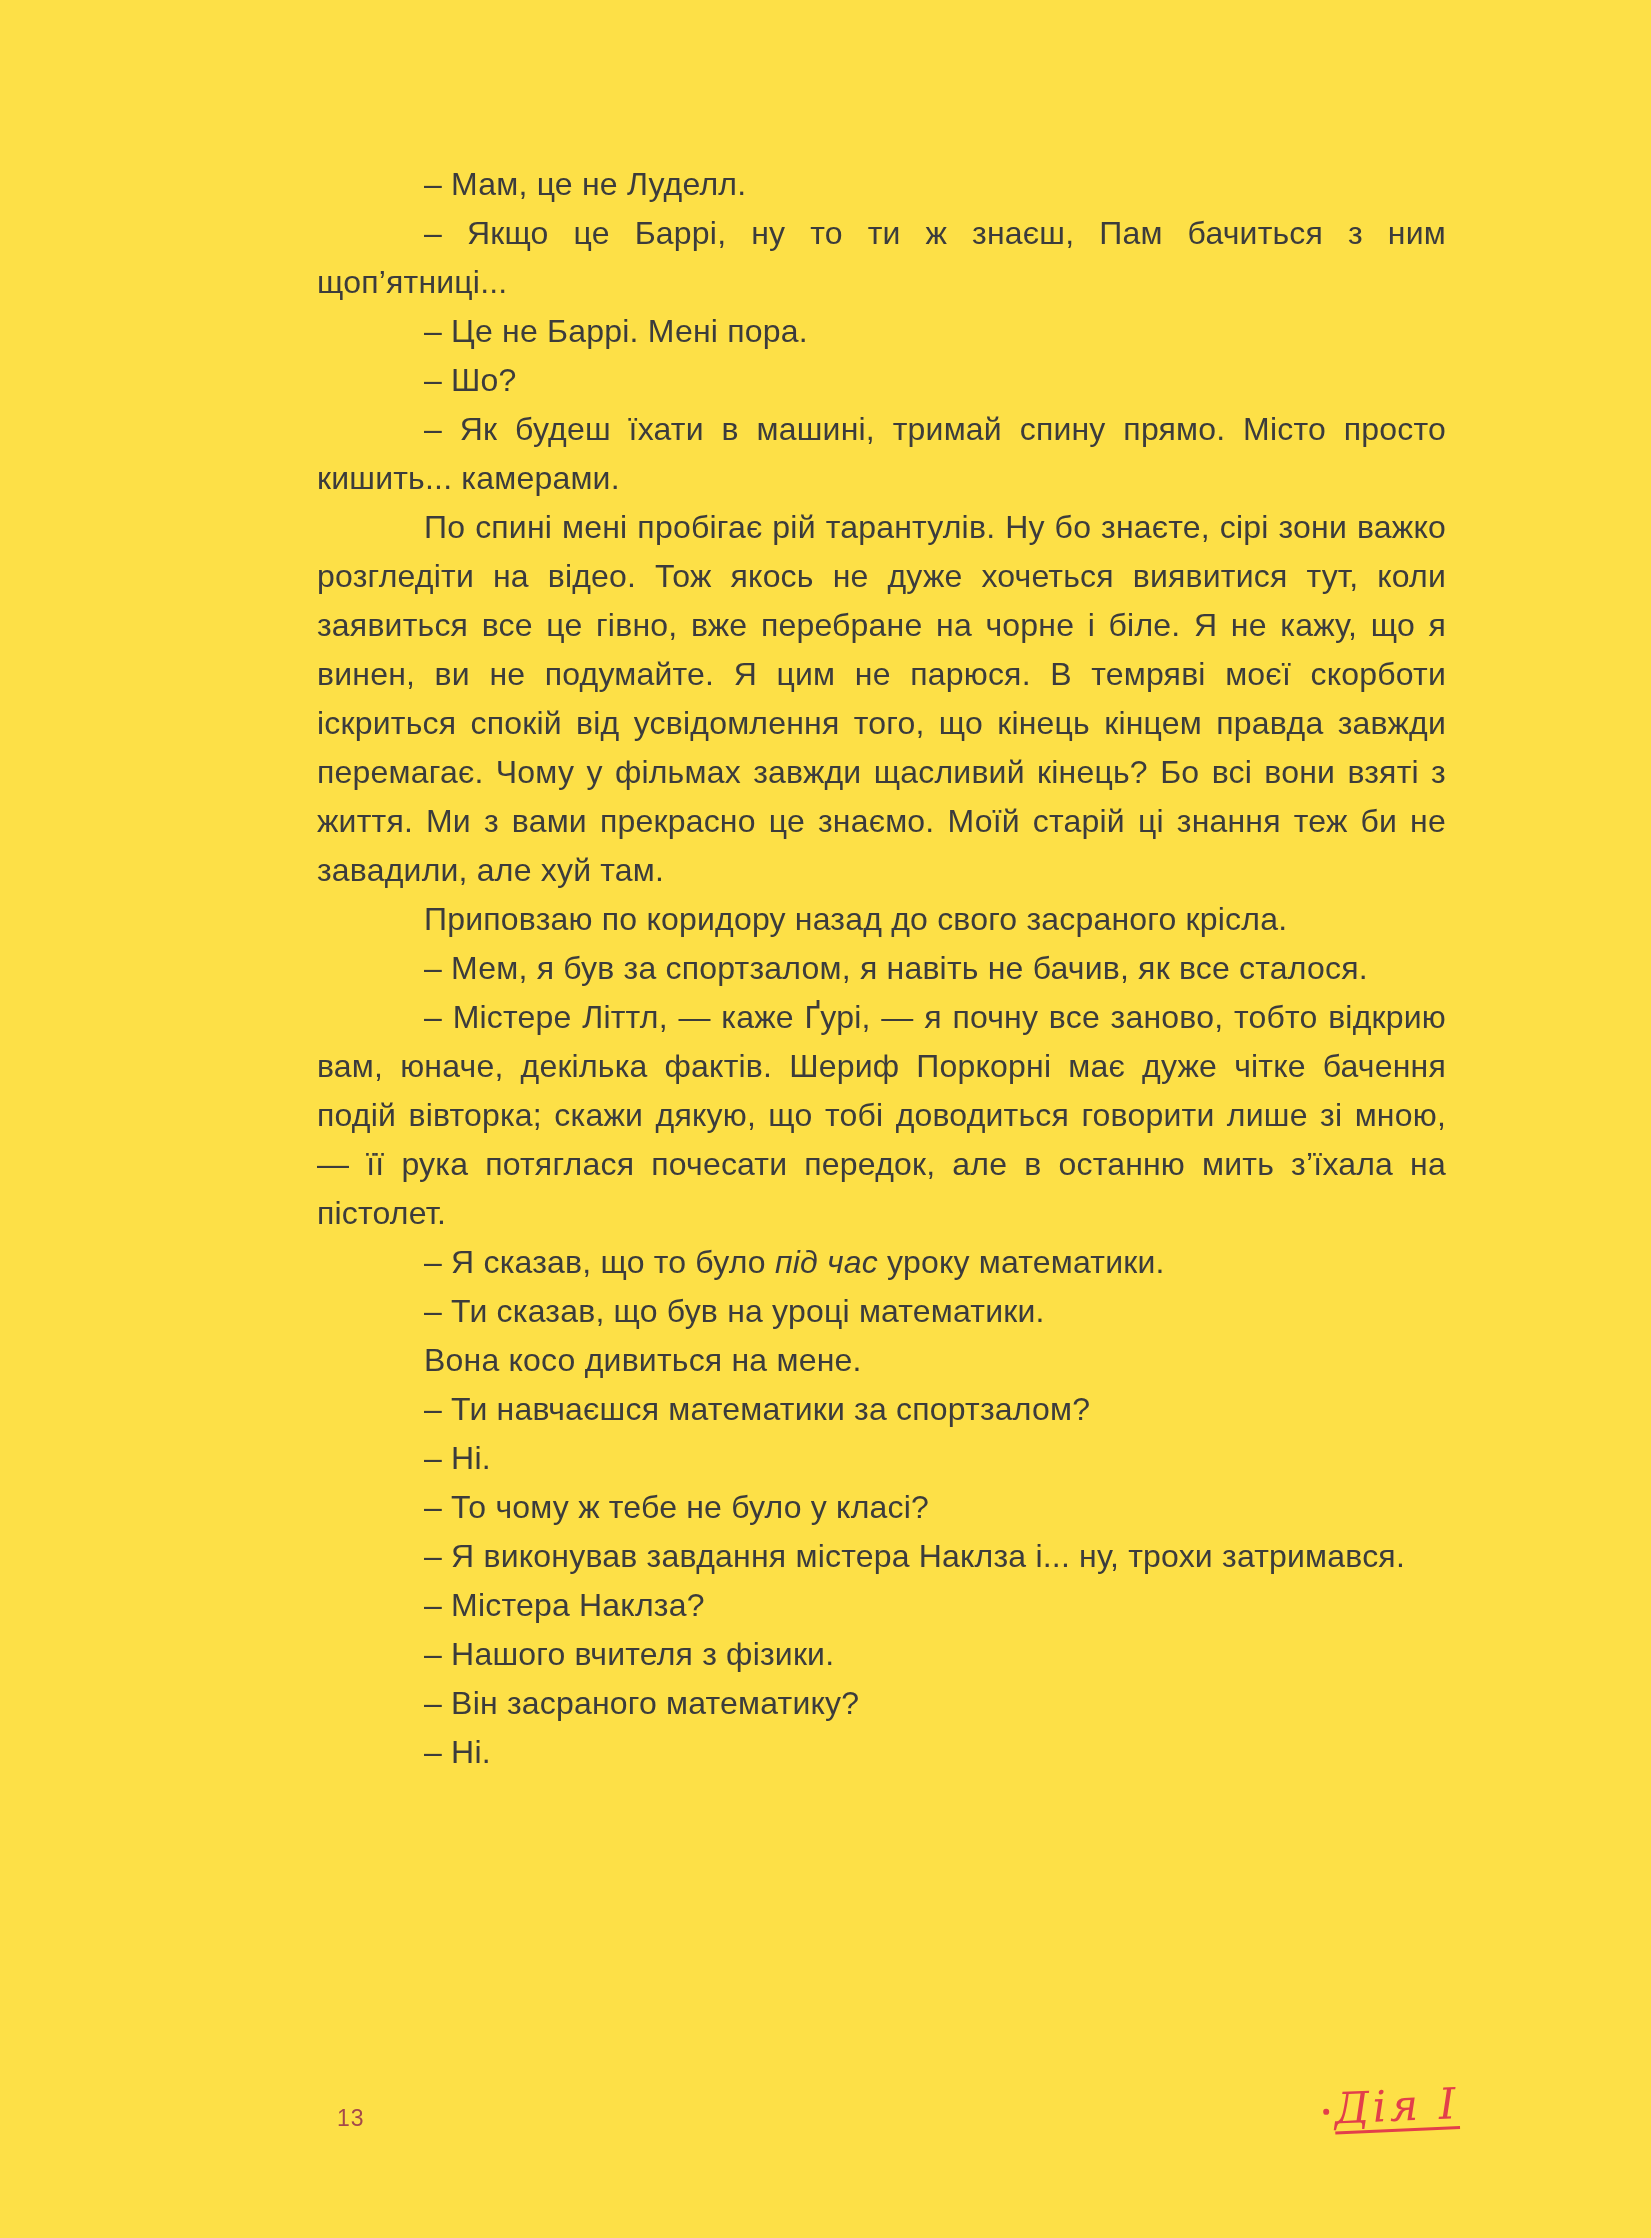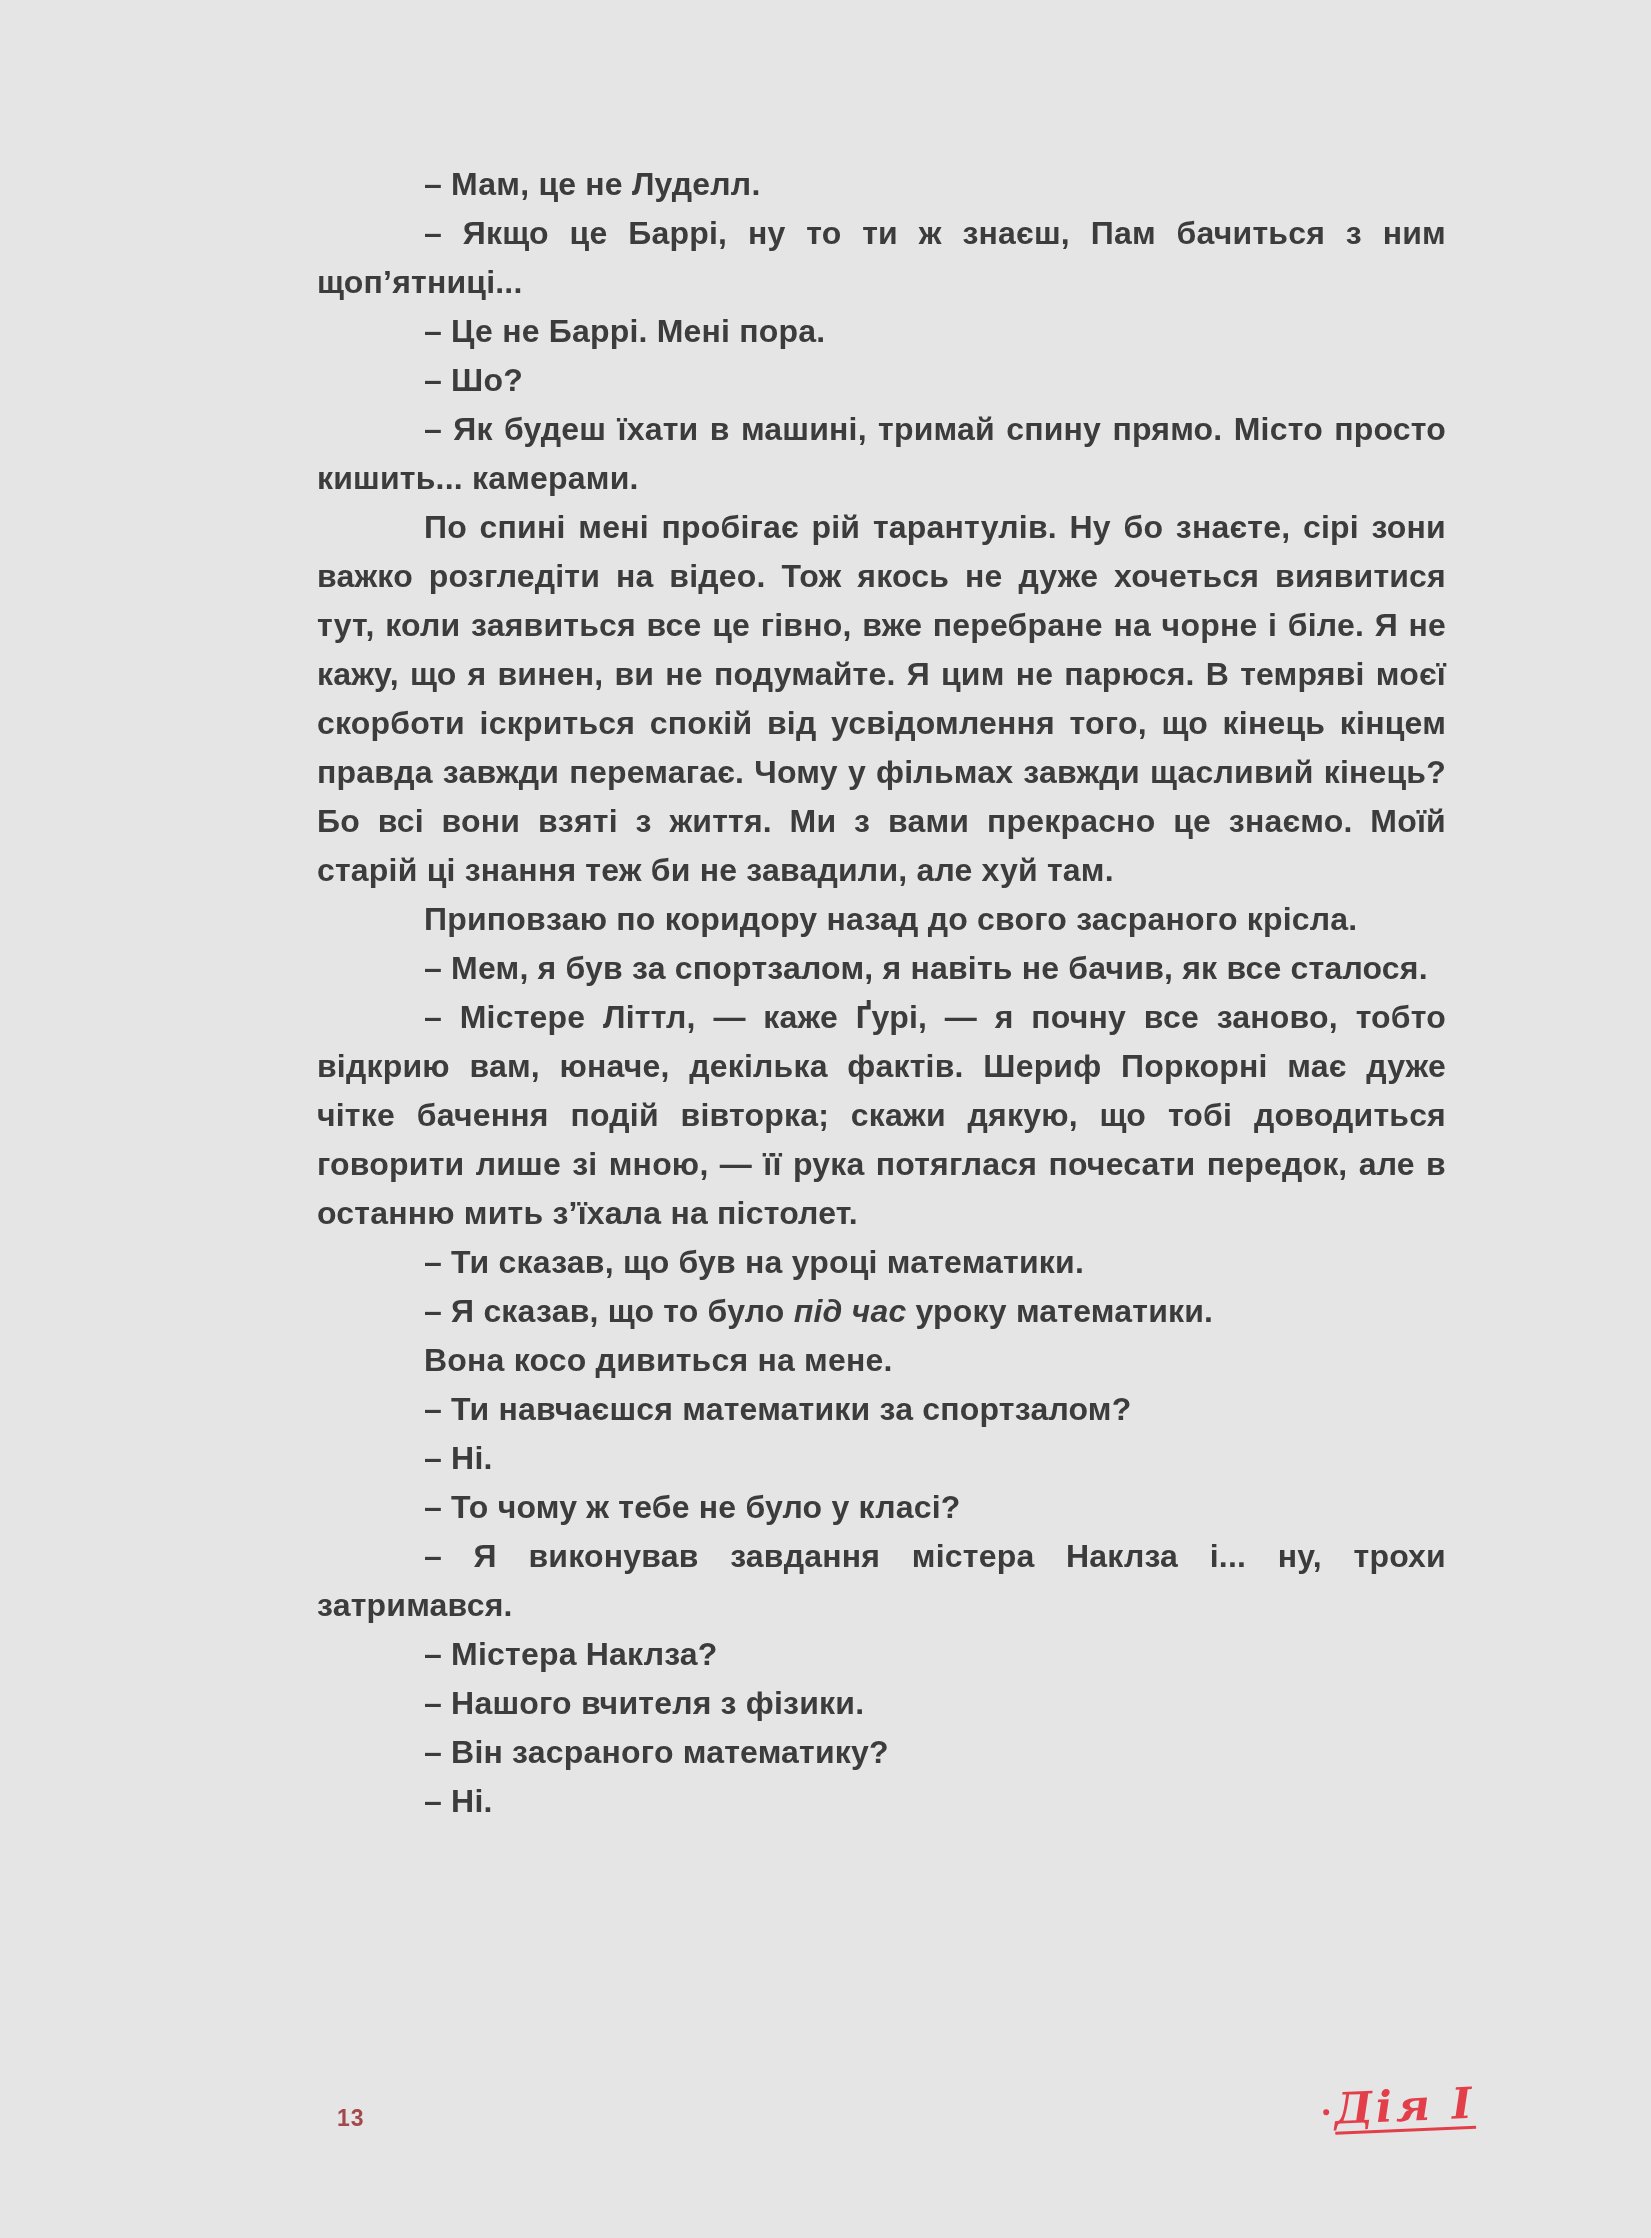--- a/index.html
+++ b/index.html
@@ -16,22 +16,21 @@
   body {
     width: 1652px;
     height: 2239px;
     position: relative;
     overflow: hidden;
     font-family: "Liberation Sans", "DejaVu Sans", sans-serif;
   }
   .page {
     position: absolute;
     inset: 0;
-    background: #e5e5e5;
-    font-weight: bold;
+    background: #fde047;
   }
   .text-block {
     position: absolute;
     left: 317px;
     top: 160px;
     width: 1129px;
     color: var(--text);
     font-size: 32px;
     line-height: 49px;
     text-align: justify;
@@ -90,22 +89,22 @@
   <main class="text-block">
       <p><span>– Мам, це не Луделл.</span></p>
       <p><span>– Якщо це Баррі, ну то ти ж знаєш, Пам бачиться з ним щоп’ятниці...</span></p>
       <p><span>– Це не Баррі. Мені пора.</span></p>
       <p><span>– Шо?</span></p>
       <p><span>– Як будеш їхати в машині, тримай спину прямо. Місто просто кишить... камерами.</span></p>
       <p><span>По спині мені пробігає рій тарантулів. Ну бо знаєте, сірі зони важко розгледіти на відео. Тож якось не дуже хочеться виявитися тут, коли заявиться все це гівно, вже перебране на чорне і біле. Я не кажу, що я винен, ви не подумайте. Я цим не парюся. В темряві моєї скорботи іскриться спокій від усвідомлення того, що кінець кінцем правда завжди перемагає. Чому у фільмах завжди щасливий кінець? Бо всі вони взяті з життя. Ми з вами прекрасно це знаємо. Моїй старій ці знання теж би не завадили, але хуй там.</span></p>
       <p><span>Приповзаю по коридору назад до свого засраного крісла.</span></p>
       <p><span>– Мем, я був за спортзалом, я навіть не бачив, як все сталося.</span></p>
       <p><span>– Містере Літтл, — каже Ґурі, — я почну все заново, тобто відкрию вам, юначе, декілька фактів. Шериф Поркорні має дуже чітке бачення подій вівторка; скажи дякую, що тобі доводиться говорити лише зі мною, — її рука потяглася почесати передок, але в останню мить з’їхала на пістолет.</span></p>
+      <p><span>– Я сказав, що то було </span><span class="italic">під час</span><span> уроку математики.</span></p>
       <p><span>– Ти сказав, що був на уроці математики.</span></p>
-      <p><span>– Я сказав, що то було </span><span class="italic">під час</span><span> уроку математики.</span></p>
       <p><span>Вона косо дивиться на мене.</span></p>
       <p><span>– Ти навчаєшся математики за спортзалом?</span></p>
       <p><span>– Ні.</span></p>
       <p><span>– То чому ж тебе не було у класі?</span></p>
       <p><span>– Я виконував завдання містера Наклза і... ну, трохи затримався.</span></p>
       <p><span>– Містера Наклза?</span></p>
       <p><span>– Нашого вчителя з фізики.</span></p>
       <p><span>– Він засраного математику?</span></p>
       <p><span>– Ні.</span></p>
     </main>

